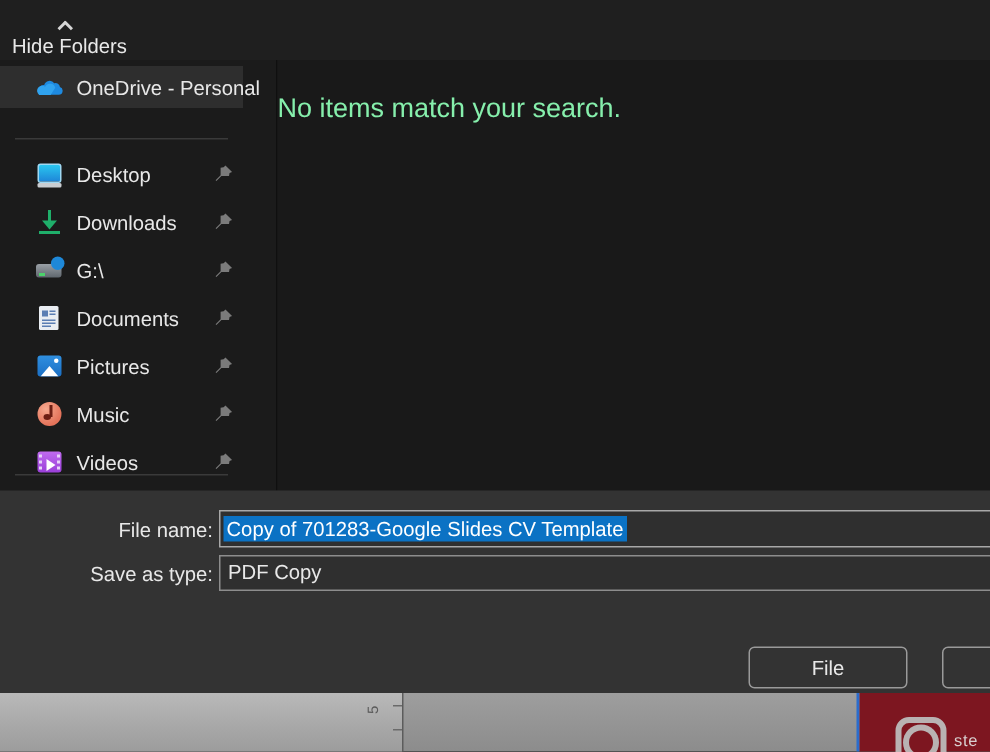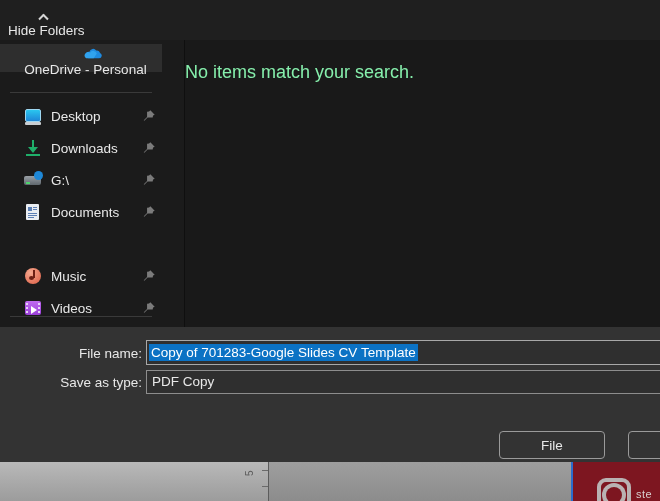--- a/index.html
+++ b/index.html
@@ -312,21 +312,21 @@
   <div id="bg-app-text">ste</div>
 </div>
 
 <div id="dialog">
 
 
   <div id="browse">
 
     <div id="nav-pane">
 
-      <div class="nav-item selected" style="top:4px;flex-direction:column;">
+      <div class="nav-item selected" style="top:4px;">
         <span class="nav-ico">
           <svg class="ic-onedrive" viewBox="0 0 24 15">
             <path d="M7.2 5.1a5 5 0 0 1 9.1-1.6 4 4 0 0 1 5.2 3.4 3.6 3.6 0 0 1-1.1 7H6.1A4.4 4.4 0 0 1 7.2 5.1z" fill="#1e8ae0"></path>
             <path d="M2.6 14H13l4.2-6.6A5 5 0 0 0 8 6.6 3.8 3.8 0 0 0 2.6 14z" fill="#30a3ef"></path>
           </svg>
         </span>
         <span class="nav-label">OneDrive - Personal</span>
       </div>
 
       <div id="nav-sep"></div>
@@ -374,20 +374,32 @@
           <span class="ic-doc-bar" style="left:4px;top:10px;width:9px;height:1px;"></span>
           <span class="ic-doc-bar" style="left:4px;top:12px;width:9px;height:1px;"></span>
           <span class="ic-doc-bar" style="left:4px;top:14px;width:6px;height:1px;"></span>
         </span>
         <span class="nav-label">Documents</span>
         <svg class="pin" viewBox="0 0 16 16">
           <path d="M9.5 1.5 14.5 6.5 12.6 7.3 12.2 9.6 6.4 9.6 2.6 13.4 2.0 12.8 5.8 9.0 5.8 3.2 8.1 2.8z" fill="#b7b7b7"></path>
         </svg>
       </div>
 
+      <div class="nav-item" style="top:190px;">
+        <span class="nav-ico">
+          <span class="ic-pic">
+            <span class="ic-pic-mtn"></span>
+            <span class="ic-pic-sun"></span>
+          </span>
+        </span>
+        <span class="nav-label">Pictures</span>
+        <svg class="pin" viewBox="0 0 16 16">
+          <path d="M9.5 1.5 14.5 6.5 12.6 7.3 12.2 9.6 6.4 9.6 2.6 13.4 2.0 12.8 5.8 9.0 5.8 3.2 8.1 2.8z" fill="#b7b7b7"></path>
+        </svg>
+      </div>
 
       <div class="nav-item" style="top:222px;">
         <span class="nav-ico">
           <span class="ic-music"></span>
           <span class="ic-music-note"></span>
           <span class="ic-music-dot"></span>
         </span>
         <span class="nav-label">Music</span>
         <svg class="pin" viewBox="0 0 16 16">
           <path d="M9.5 1.5 14.5 6.5 12.6 7.3 12.2 9.6 6.4 9.6 2.6 13.4 2.0 12.8 5.8 9.0 5.8 3.2 8.1 2.8z" fill="#b7b7b7"></path>

